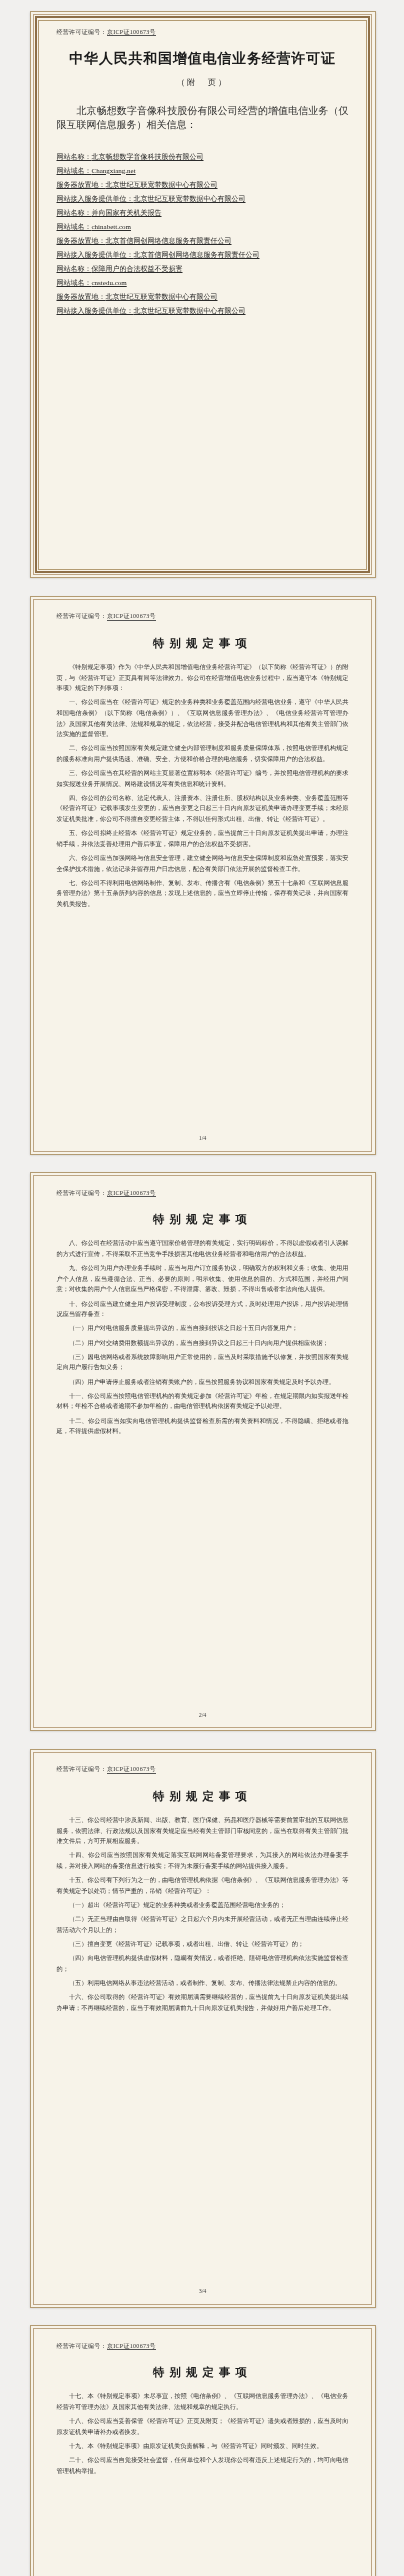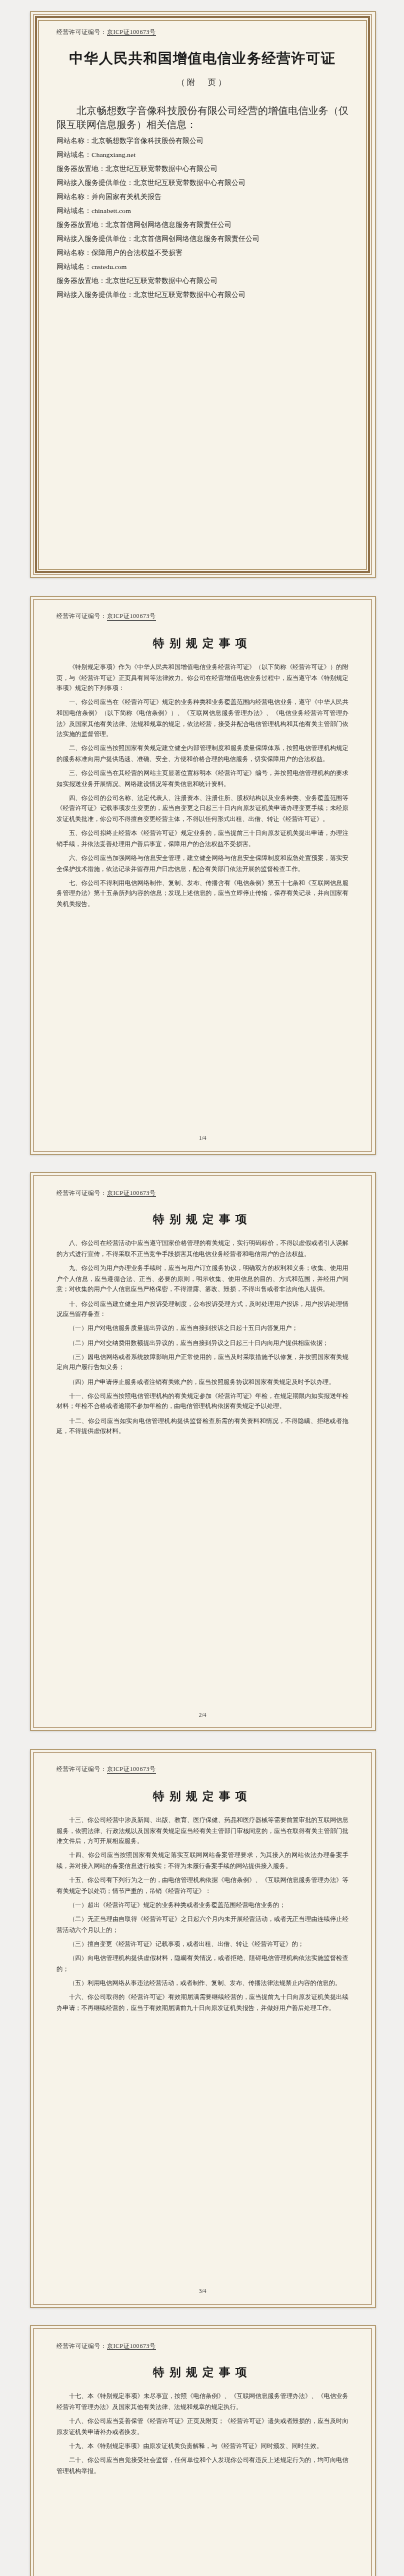--- a/index.html
+++ b/index.html
@@ -71,21 +71,21 @@
     font-weight:400;
     letter-spacing:2.1px;
   }
   .cert-intro{
     margin:15.5px 0 2.1px;
     font-size:10px;
     line-height:14px;
     text-indent:2em;
     text-align:justify;
   }
-  .cert-lines{margin-top:2px;}
+  .cert-lines{margin-top:18px;text-decoration:underline;}
   .cert-line{
     font-size:7px;
     line-height:14px;
   }
   .cl-label{color:#222;}
   .cl-value{color:#222;}
   .prov-title{
     margin:14.4px 0 11.3px;
     text-align:center;
     font-size:11.3px;

